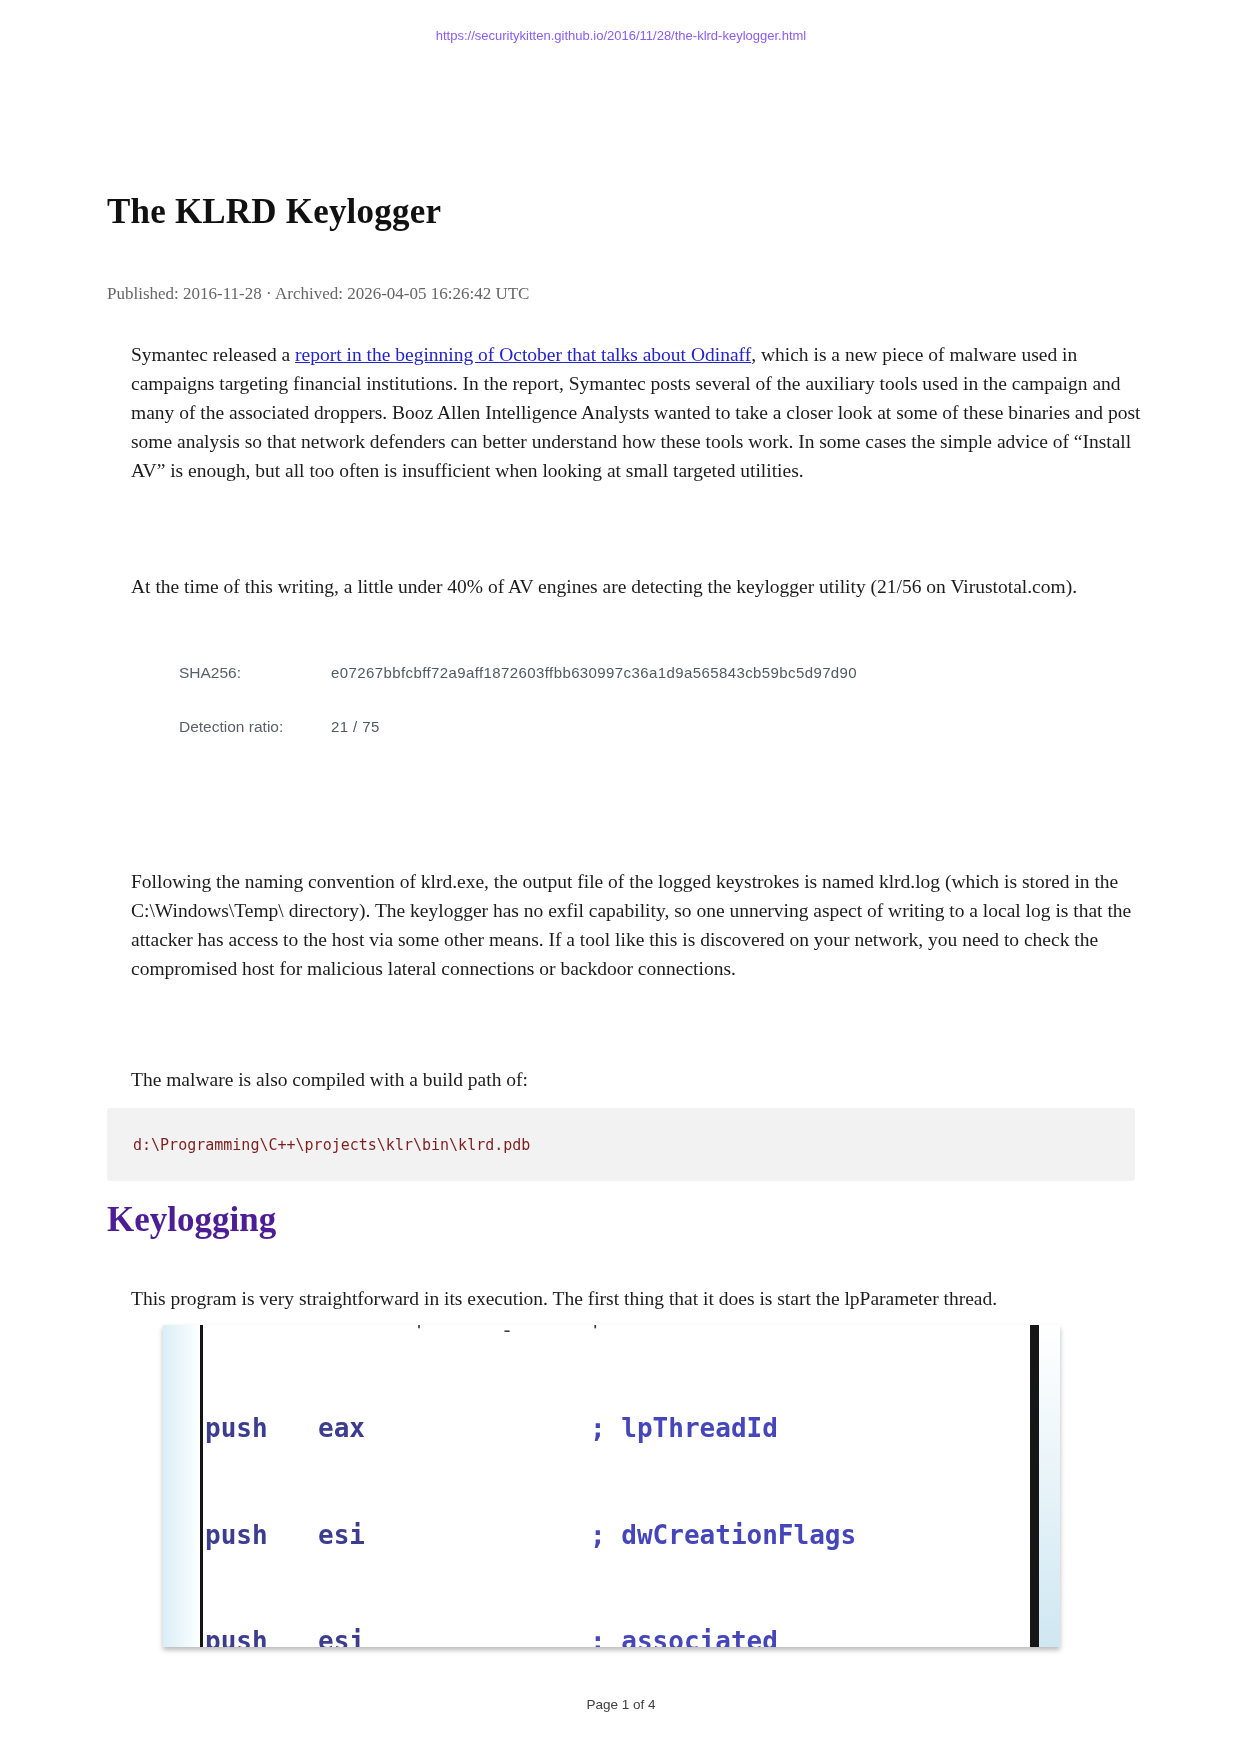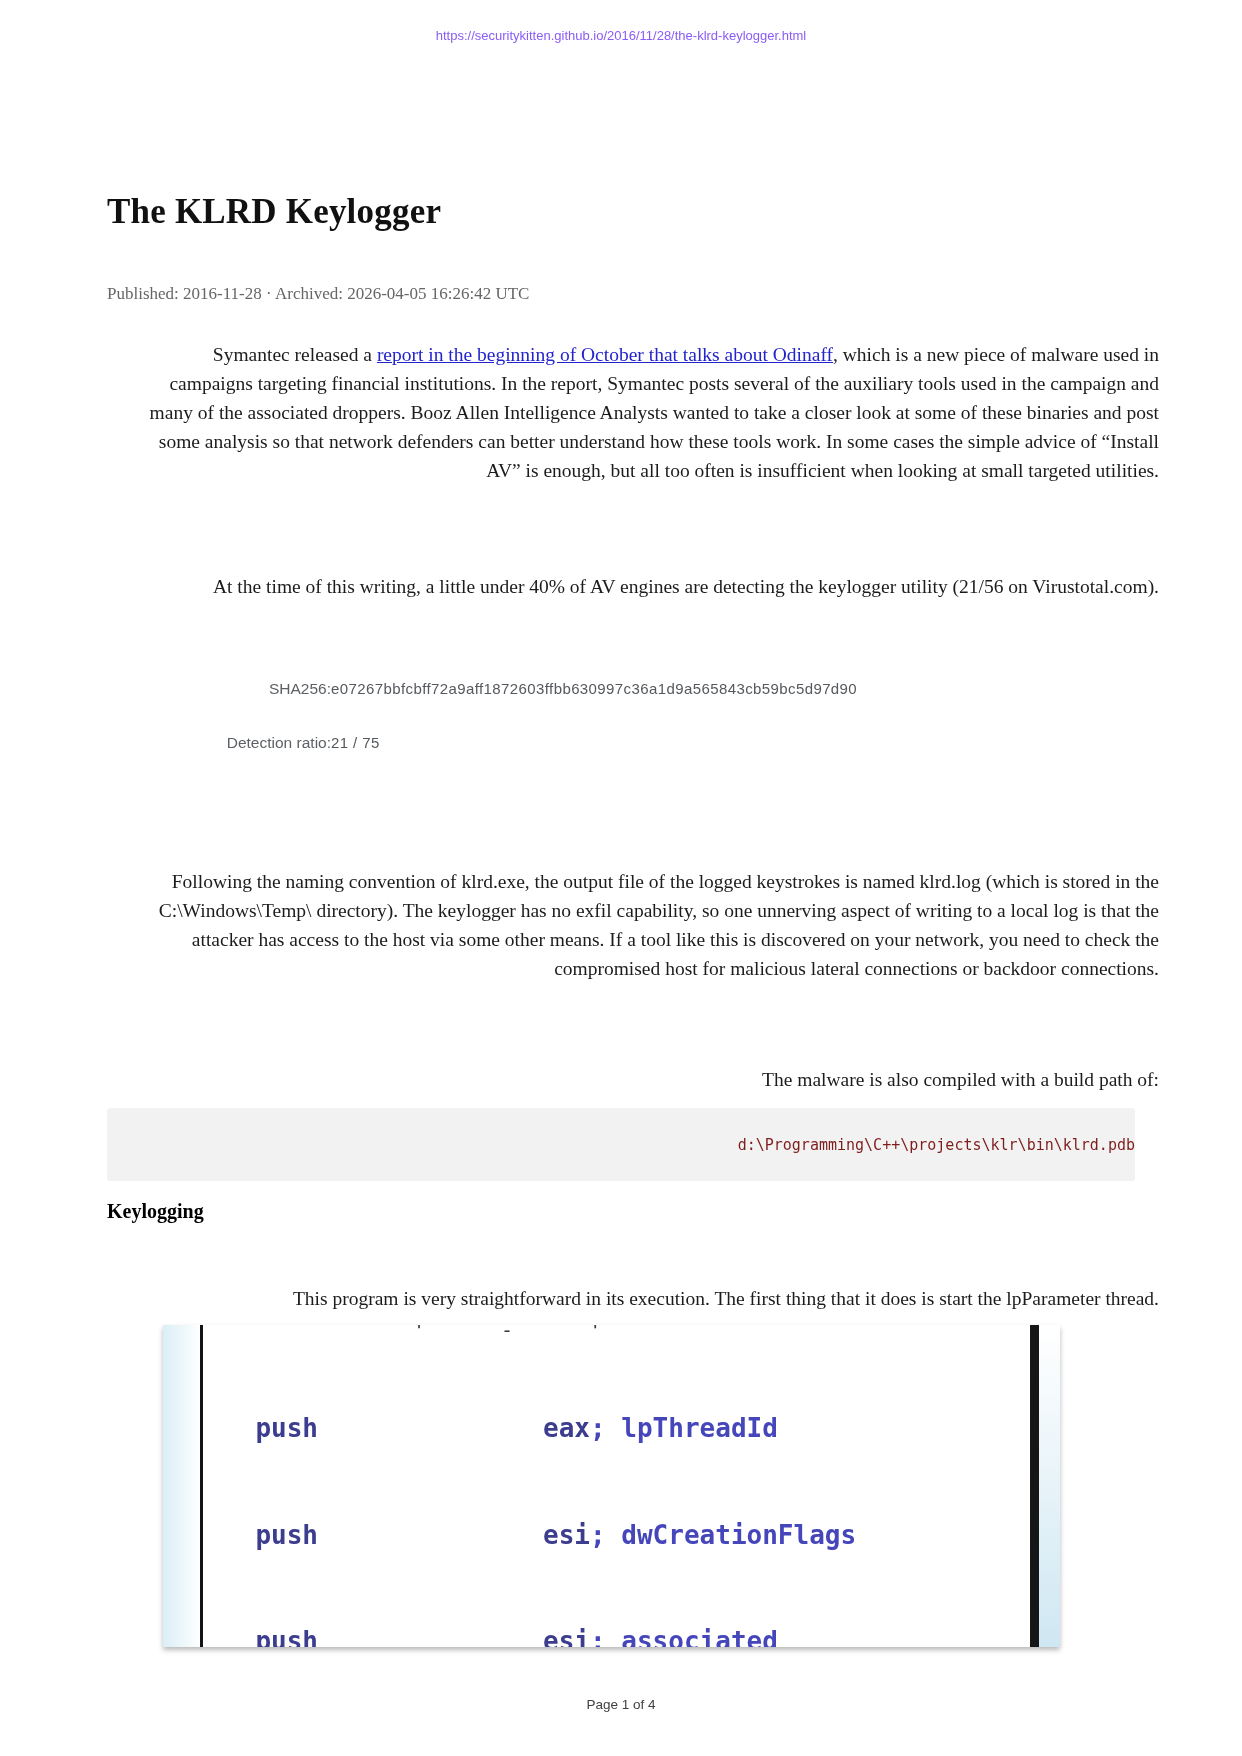--- a/index.html
+++ b/index.html
@@ -5,50 +5,50 @@
   * { box-sizing: border-box; }
   html,body { margin:0; padding:0; }
   body {
     width:1242px; height:1756px; background:#ffffff; position:relative;
     font-family:"Liberation Serif", serif; color:#1c1c1c; overflow:hidden;
   }
   .url-line {
     position:absolute; top:28px; left:0; width:100%; text-align:center;
     font-family:"Liberation Sans", sans-serif; font-size:13px; color:#8b5cf6;
   }
-  .content { position:absolute; left:107px; top:0; width:1028px; height:100%;text-align:right; }
+  .content { position:absolute; left:107px; top:0; width:1028px; height:100%; }
   h1.title {
     position:absolute; top:192px; left:0; margin:0;
     font-size:35px; font-weight:bold; color:#111; letter-spacing:0.2px;
   }
   .meta { position:absolute; top:284px; left:0; font-size:17px; color:#666; }
   .para {
     position:absolute; left:16px; width:1028px; margin:8px;
     font-size:19.5px; line-height:29px; color:#1c1c1c;
   }
   #p1 { top:332px; } #p2 { top:564px; } #p3 { top:859px; }
   #p4 { top:1057px; } #p5 { top:1276px; }
   a.report-link { color:#2323cc; text-decoration:underline; cursor:pointer; }
 
   
   .vt {
-    position:absolute; top:680px; left:72px;
+    position:absolute; top:664px; left:72px;
     font-family:"Liberation Sans", sans-serif; filter:blur(0.45px);
   }
   .vt-row { display:flex; margin-bottom:36px; }
   .vt-row .lbl { width:152px; font-size:15.5px; color:#5d6165; }
   .vt-row .val { font-size:15px; color:#55595d; letter-spacing:0.4px; }
   .vt-red { color:#c64646; letter-spacing:1.5px; }
 
   .codeblock {
     position:absolute; top:1108px; left:0; width:1028px; height:73px;
     background:#f2f2f2; border-radius:3px; padding:28px 0 0 26px;
     font-family:"DejaVu Sans Mono", monospace; font-size:15px; color:#7f1d1d;
   }
-  h2.section { position:absolute; top:1200px; left:0; margin:0; font-size:20px; font-weight:bold; color:#000000; }
+  h2.section { position:absolute; top:1200px; left:0; margin:0; font-size:35px; font-weight:bold; color:#4c1d95; }
 
   
   .asm {
     position:absolute; top:1325px; left:56px; width:897px; height:322px;
     display:flex; box-shadow:0 3px 5px rgba(0,0,0,0.28);
   }
   .asm-left { width:37px; background:linear-gradient(to right,#dbeef6,#fdffff); }
   .asm-body { flex:1; border-left:3px solid #141414; background:#fff; position:relative; overflow:hidden; }
   .asm-lines {
     padding:15px 0 0 2px; filter:blur(0.55px);

